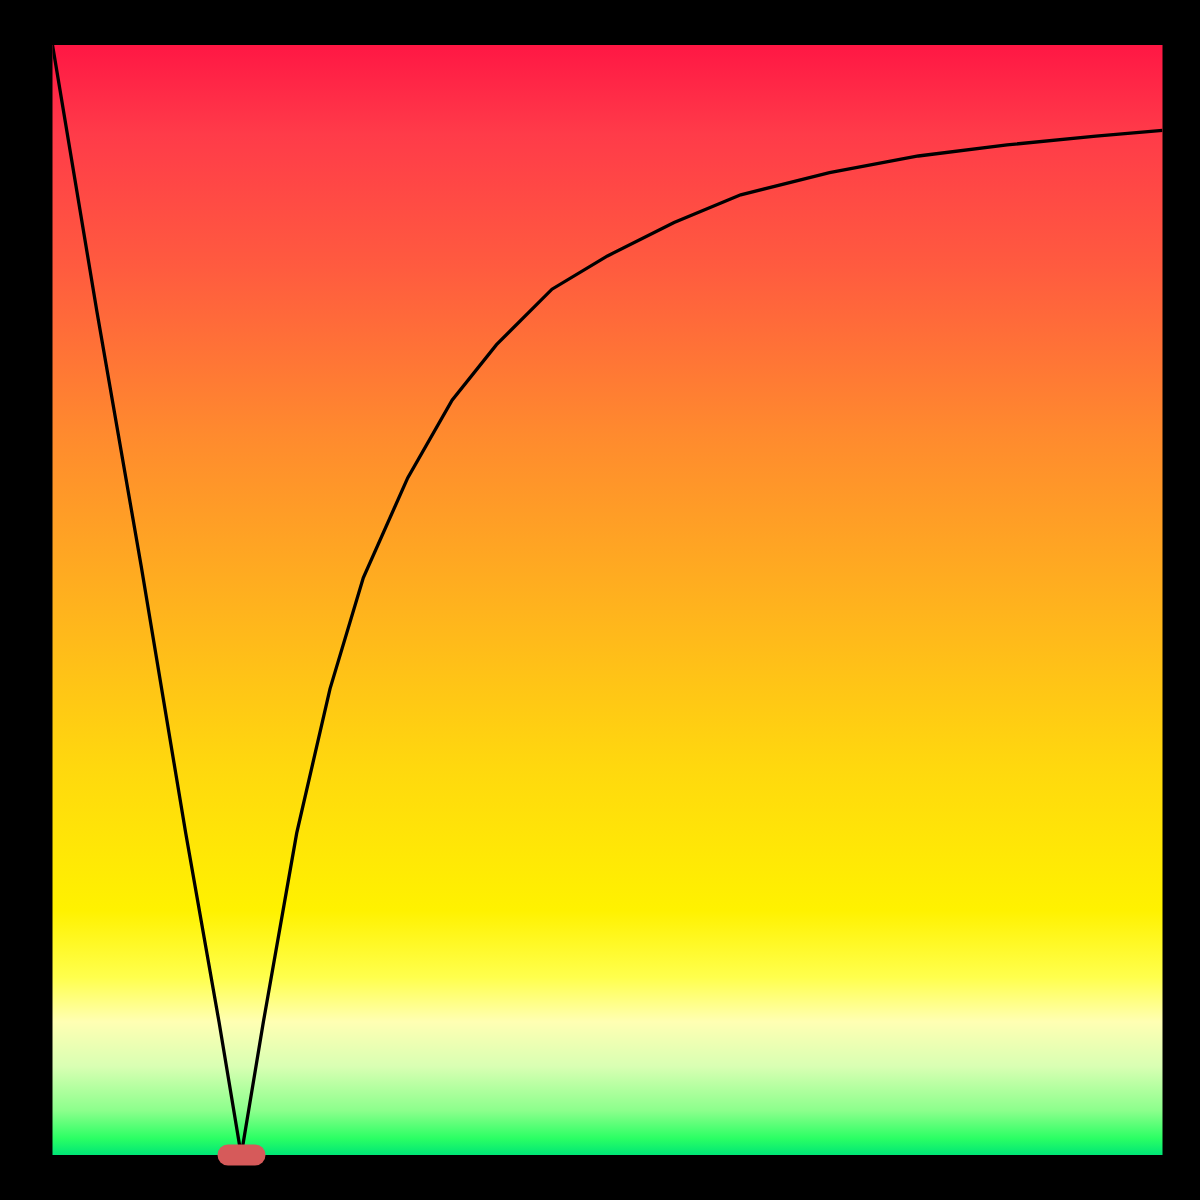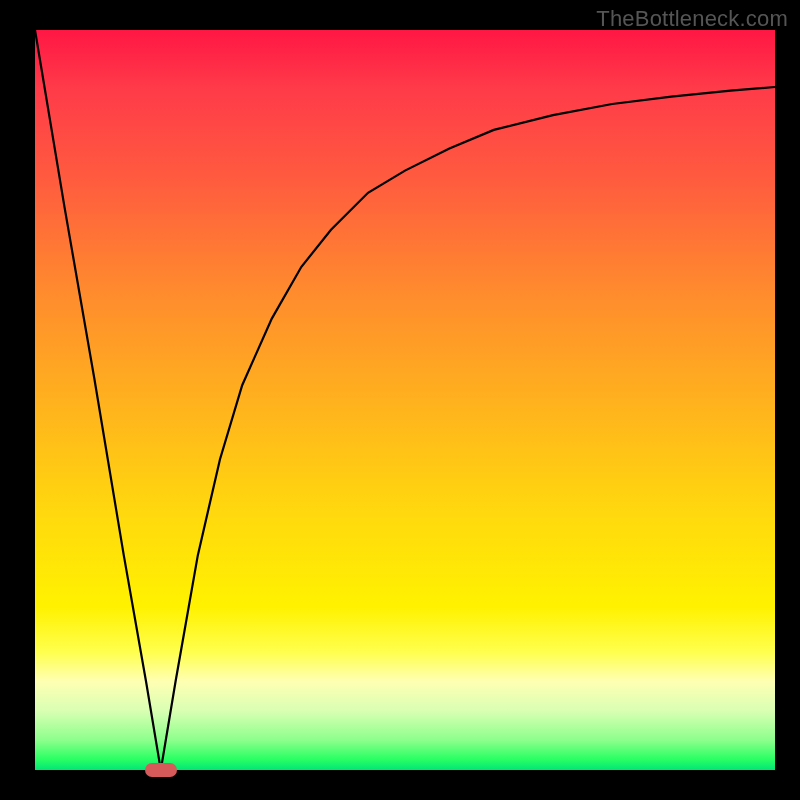--- a/index.html
+++ b/index.html
@@ -72,15 +72,14 @@
   <div class="plot-area">
 
     <svg class="curve-svg" viewBox="0 0 740 740" preserveAspectRatio="none">
       <path id="curve-path" d="M0.00 0.00 L29.60 177.60 L59.20 347.80 L88.80 525.40 L111.00 651.20 L125.80 740.00 L140.60 651.20 L162.80 525.40 L185.00 429.20 L207.20 355.20 L236.80 288.60 L266.40 236.80 L296.00 199.80 L333.00 162.80 L370.00 140.60 L414.40 118.40 L458.80 99.90 L518.00 85.10 L577.20 74.00 L636.40 66.60 L695.60 60.68 L740.00 56.98" fill="none" stroke="#000000" stroke-width="2.2"></path>
     </svg>
 
     <div id="min-marker" class="marker" style="left: 125.8px; top: 740px; background: rgb(214, 90, 90);"></div>
 
   </div>
 
-  <div class="watermark">TheBottleneck.com</div>
 
 </div>
 
 </body></html>

